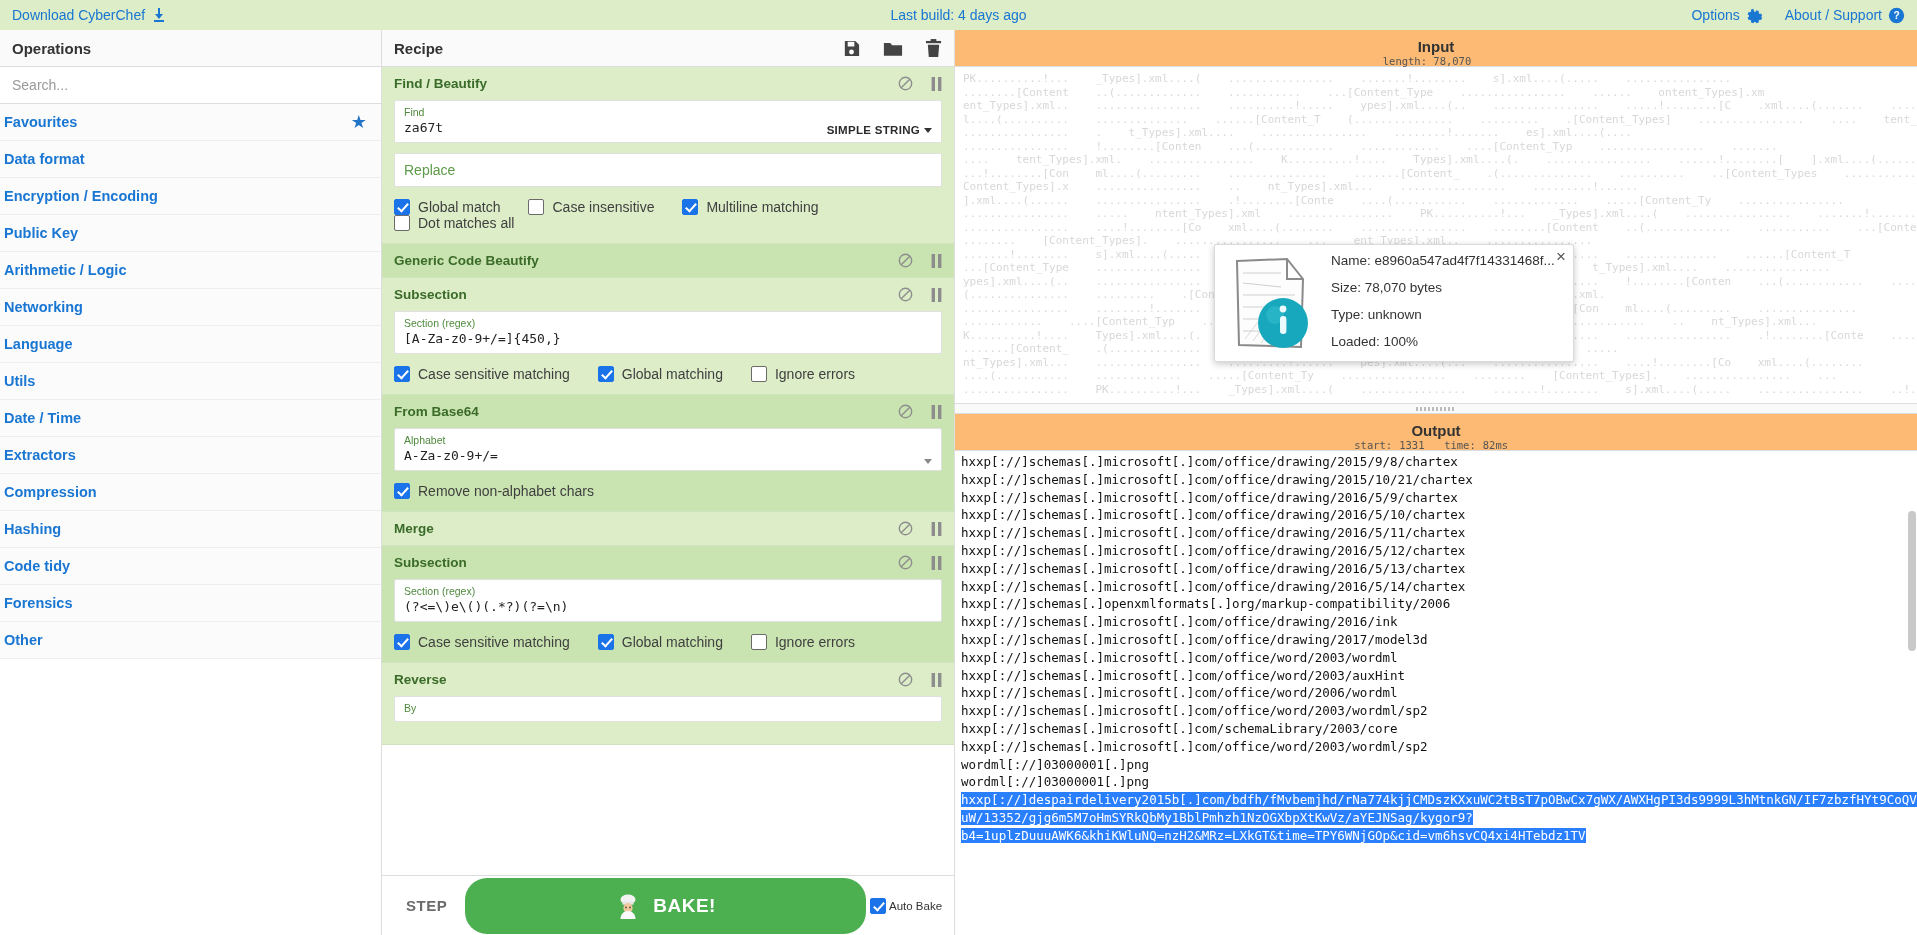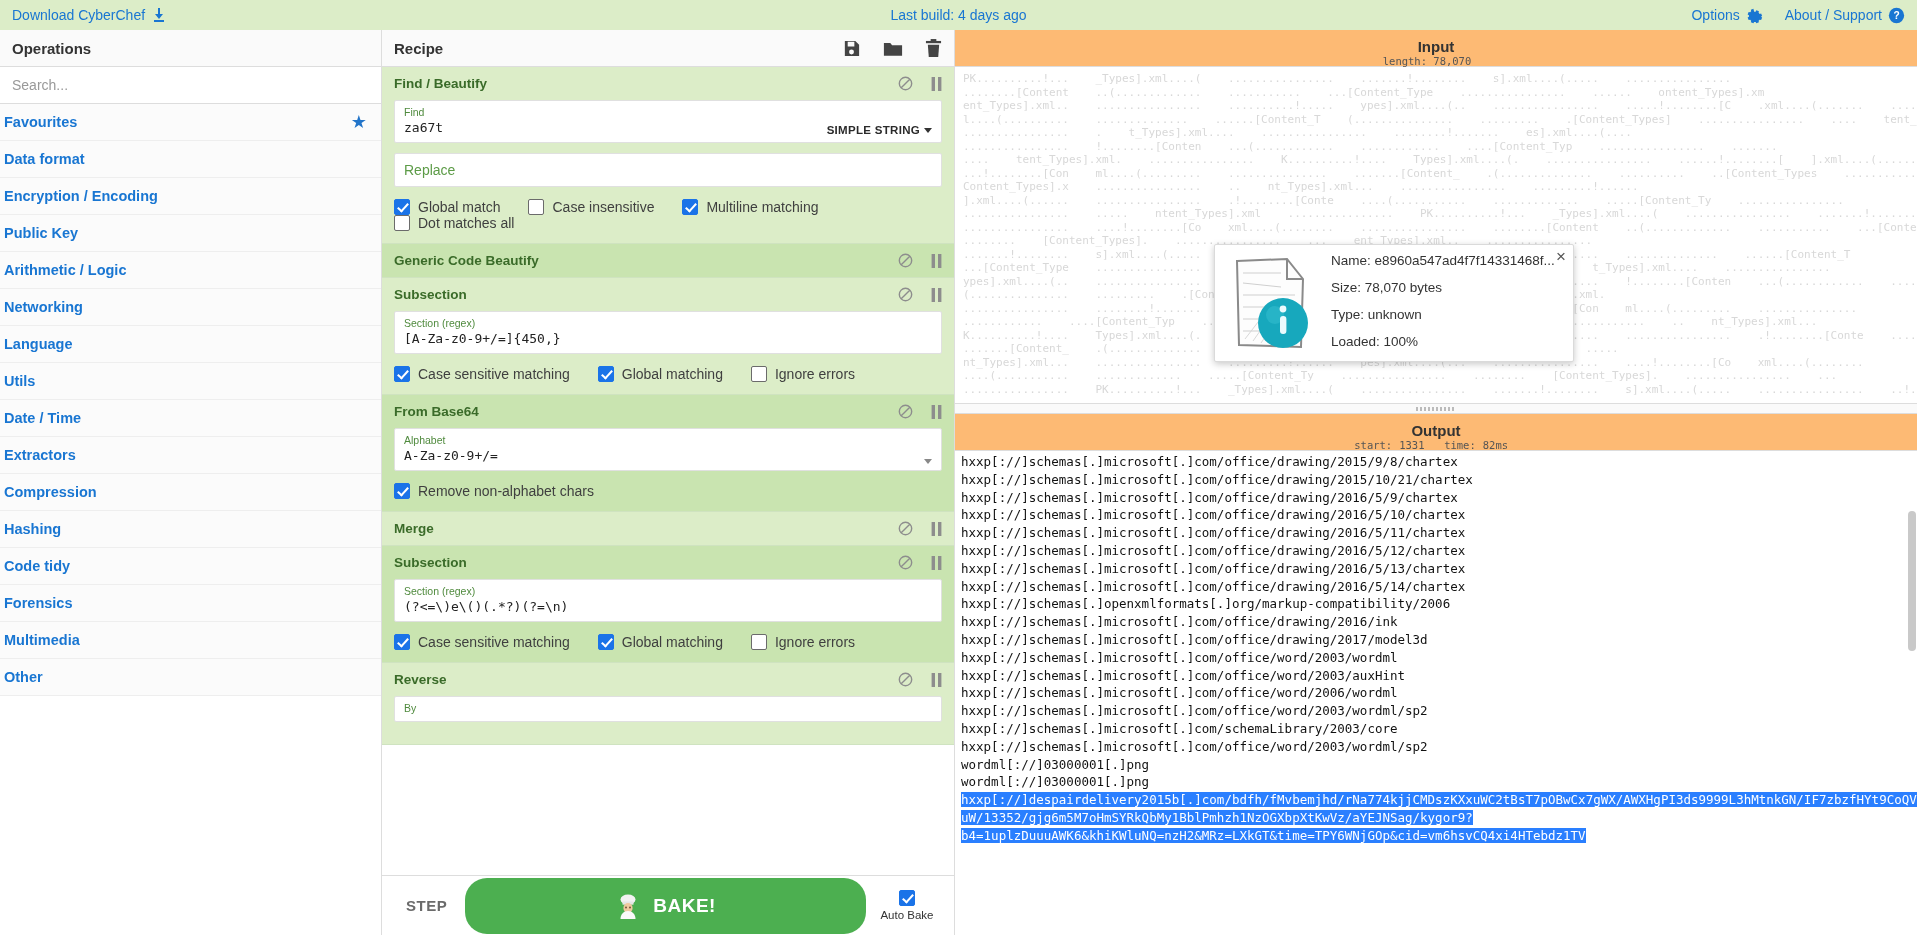--- a/index.html
+++ b/index.html
@@ -261,21 +261,20 @@
     cursor: pointer;
     display: flex;
     align-items: center;
     justify-content: center;
     gap: 12px;
     font-family: "Liberation Sans", sans-serif;
   }
   #autobake {
     width: 74px;
     display: flex;
-    flex-direction: column;
     align-items: center;
     gap: 3px;
     cursor: pointer;
   }
   #autobake .lbl { font-size: 11.5px; color: #333; }
 
   
   #io {
     flex: 1;
     display: flex;
@@ -487,23 +486,20 @@
           <span class="cat-label">Compression</span>
         </div>
         <div class="cat">
           <span class="cat-label">Hashing</span>
         </div>
         <div class="cat">
           <span class="cat-label">Code tidy</span>
         </div>
         <div class="cat">
           <span class="cat-label">Forensics</span>
-        </div>
-        <div class="cat">
-          <span class="cat-label">Multimedia</span>
         </div>
         <div class="cat">
           <span class="cat-label">Other</span>
         </div>
       </div>
   </div>
 
   <div id="recipe-col">
     <div id="recipe-head">
       <span class="t">Recipe</span>

